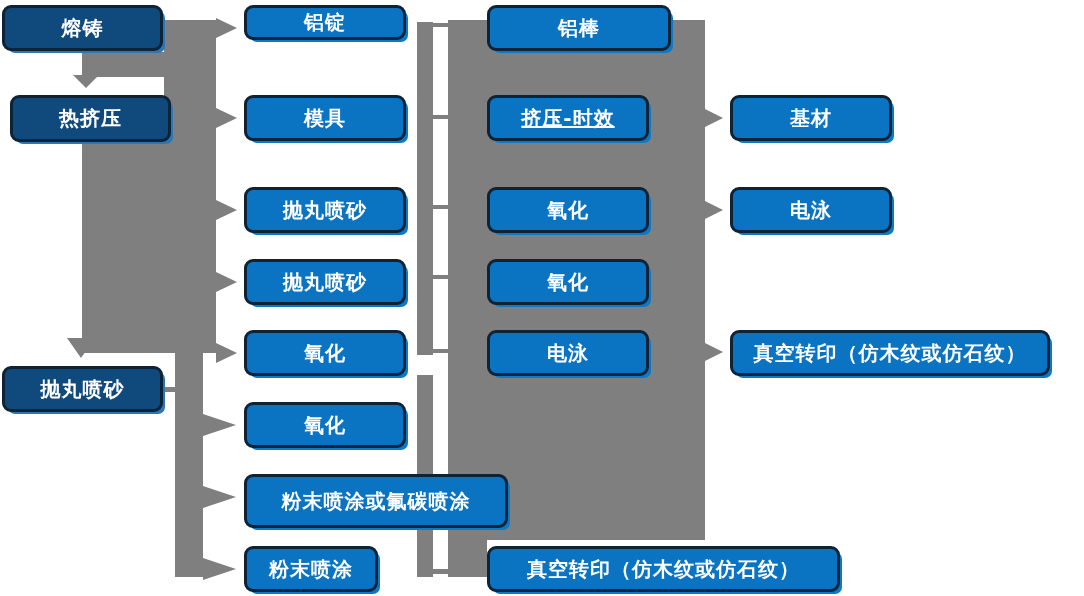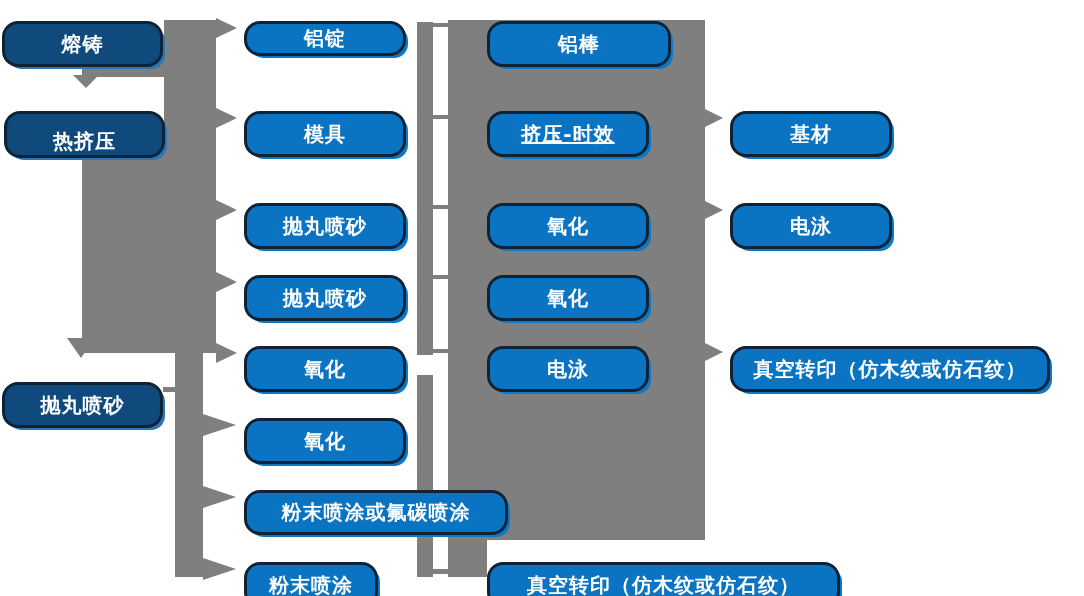--- a/index.html
+++ b/index.html
@@ -10,28 +10,27 @@
     background:#ffffff;
     overflow:hidden;
   }
   .gray-rect{position:absolute;background:#7F7F7F;}
   .tri{position:absolute;width:0;height:0;}
   .node{
     position:absolute;
     box-sizing:border-box;
     display:flex;align-items:center;justify-content:center;
     border:3px solid #0E2335;
-    border-radius:16px;
+    border-radius:9px;
     color:#ffffff;
     font-size:20px;
     font-weight:600;
     letter-spacing:1px;
     white-space:nowrap;
     text-align:center;
-    margin-top:16px;
   }
   .node.dark{
     background:#104A7D;
     box-shadow:4px 4px 0 -2px #2E75B6;
   }
   .node.light{
     background:#0A74C2;
     box-shadow:4px 4px 0 -2px #0C79C8;
   }
   .node span{pointer-events:none;}
@@ -64,21 +63,21 @@
     <div class="tri" style="left: 203px; top: 486px; border-top: 11px solid transparent; border-bottom: 11px solid transparent; border-left: 33px solid rgb(127, 127, 127);"></div>
     <div class="tri" style="left: 203px; top: 558px; border-top: 11px solid transparent; border-bottom: 11px solid transparent; border-left: 33px solid rgb(127, 127, 127);"></div>
     <div class="tri" style="left: 705px; top: 109px; border-top: 9px solid transparent; border-bottom: 9px solid transparent; border-left: 18px solid rgb(127, 127, 127);"></div>
     <div class="tri" style="left: 705px; top: 201px; border-top: 9px solid transparent; border-bottom: 9px solid transparent; border-left: 18px solid rgb(127, 127, 127);"></div>
     <div class="tri" style="left: 705px; top: 343px; border-top: 9px solid transparent; border-bottom: 9px solid transparent; border-left: 18px solid rgb(127, 127, 127);"></div>
     <div class="tri" style="left: 73px; top: 75px; border-left: 13px solid transparent; border-right: 13px solid transparent; border-top: 13px solid rgb(127, 127, 127);"></div>
     <div class="tri" style="left: 67px; top: 338px; border-left: 14px solid transparent; border-right: 14px solid transparent; border-top: 20px solid rgb(127, 127, 127);"></div>
     <div class="node dark" style="left: 2px; top: 5px; width: 161px; height: 46px;">
       <span>熔铸</span>
     </div>
-    <div class="node dark" style="left: 4px; top: 95px; width: 161px; height: 47px; align-items: flex-end;">
+    <div class="node dark" style="left: 10px; top: 95px; width: 161px; height: 47px;">
       <span>热挤压</span>
     </div>
     <div class="node dark" style="left: 2px; top: 366px; width: 161px; height: 46px;">
       <span>抛丸喷砂</span>
     </div>
     <div class="node light" style="left: 244px; top: 5px; width: 162px; height: 35px;">
       <span>铝锭</span>
     </div>
     <div class="node light" style="left: 244px; top: 95px; width: 162px; height: 46px;">
       <span>模具</span>
@@ -88,21 +87,21 @@
     </div>
     <div class="node light" style="left: 244px; top: 259px; width: 162px; height: 46px;">
       <span>抛丸喷砂</span>
     </div>
     <div class="node light" style="left: 244px; top: 330px; width: 162px; height: 46px;">
       <span>氧化</span>
     </div>
     <div class="node light" style="left: 244px; top: 402px; width: 162px; height: 46px;">
       <span>氧化</span>
     </div>
-    <div class="node light" style="left: 244px; top: 474px; width: 264px; height: 45px;">
+    <div class="node light" style="left: 244px; top: 474px; width: 264px; height: 54px;">
       <span>粉末喷涂或氟碳喷涂</span>
     </div>
     <div class="node light" style="left: 244px; top: 546px; width: 134px; height: 46px;">
       <span>粉末喷涂</span>
     </div>
     <div class="node light" style="left: 487px; top: 5px; width: 184px; height: 46px;">
       <span>铝棒</span>
     </div>
     <div class="node light" style="left: 487px; top: 95px; width: 162px; height: 46px; text-decoration: underline;">
       <span>挤压-时效</span>

